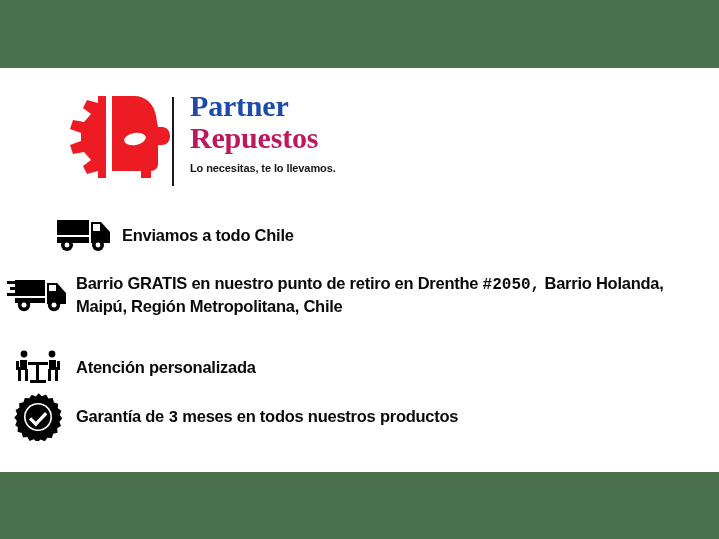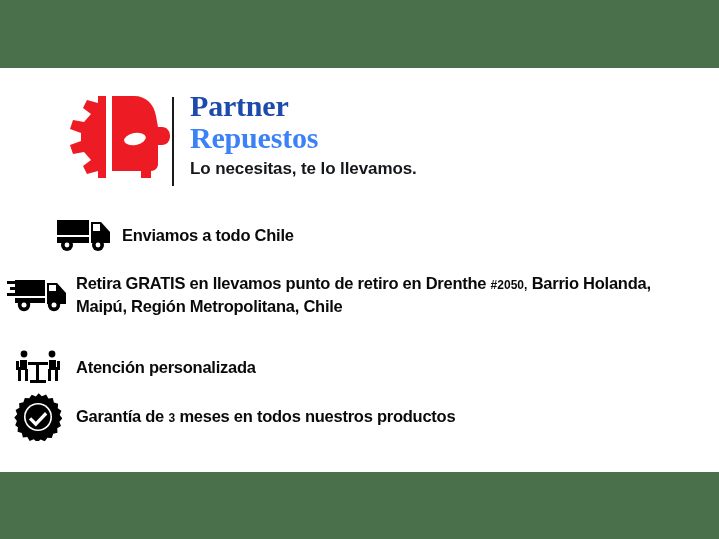--- a/index.html
+++ b/index.html
@@ -63,21 +63,21 @@
     font-weight: bold;
     font-size: 30px;
     line-height: 32px;
     color: #1c4bab;
     letter-spacing: -0.2px;
   }
   .tagline {
     margin-top: 8px;
     font-family: "Liberation Sans", sans-serif;
     font-weight: bold;
-    font-size: 17px;
+    font-size: 11px;
     line-height: 13px;
     color: #15171c;
     letter-spacing: -0.1px;
   }
 
   
   .features {
     position: absolute;
     left: 0;
     top: 205px;
@@ -108,22 +108,23 @@
   .feature-text {
     font-family: "Liberation Sans", sans-serif;
     font-weight: bold;
     font-size: 16.5px;
     line-height: 21px;
     color: #0a0a0a;
     letter-spacing: -0.25px;
     padding-right: 20px;
   }
   .feature-text .small {
-    font-size: 12px;
+    font-size: 16px;
     letter-spacing: 0;
+    font-family: Liberation Mono, monospace;
   }
 </style>
 </head>
 <body>
 
 <div class="banner">
 
   <div class="band band-top" style="background: rgb(74, 112, 75);"></div>
   <div class="band band-bottom" style="background: rgb(74, 112, 75);"></div>
 
@@ -139,21 +140,21 @@
 
           <ellipse cx="77" cy="45" rx="11" ry="6" fill="#ffffff" transform="rotate(-10 77 45)"></ellipse>
         </g>
       </svg>
     </div>
 
     <div class="logo-divider"></div>
 
     <div class="logo-text">
       <div class="brand-line" style="color: rgb(28, 75, 171);">Partner</div>
-      <div class="brand-line" style="color: #3b82f6;">Repuestos</div>
+      <div class="brand-line" style="color: #be185d;">Repuestos</div>
       <div class="tagline">Lo necesitas, te lo llevamos.</div>
     </div>
 
   </div>
 
   <div class="features">
 
     <div class="feature-row row-1">
       <div class="feature-icon">
         <svg width="56" height="34" viewBox="0 0 56 34" xmlns="http://www.w3.org/2000/svg">
@@ -183,21 +184,21 @@
             <rect x="8" y="22" width="30" height="5"></rect>
             <path d="M40 7 h10 l9 10 v11 h-19 Z"></path>
             <rect x="42" y="9" width="7" height="6" fill="#ffffff"></rect>
             <circle cx="17" cy="29" r="6.2"></circle>
             <circle cx="17" cy="29" r="2.5" fill="#ffffff"></circle>
             <circle cx="47" cy="29" r="6.2"></circle>
             <circle cx="47" cy="29" r="2.5" fill="#ffffff"></circle>
           </g>
         </svg>
       </div>
-      <div class="feature-text"><span>Retira GRATIS en llevamos punto de retiro en Drenthe </span><span class="small">#2050,</span><span> Barrio Holanda, Maipú, Región Metropolitana, Chile</span></div>
+      <div class="feature-text"><span>Barrio GRATIS en nuestro punto de retiro en Drenthe </span><span class="small">#2050,</span><span> Barrio Holanda, Maipú, Región Metropolitana, Chile</span></div>
     </div>
 
     <div class="feature-row row-3">
       <div class="feature-icon">
         <svg width="48" height="36" viewBox="0 0 48 36" xmlns="http://www.w3.org/2000/svg">
           <g fill="#000000">
 
             <circle cx="10" cy="5" r="3.4"></circle>
             <path d="M6 11 h7 v9 h-7 Z"></path>
             <rect x="4" y="20" width="3" height="12"></rect>

